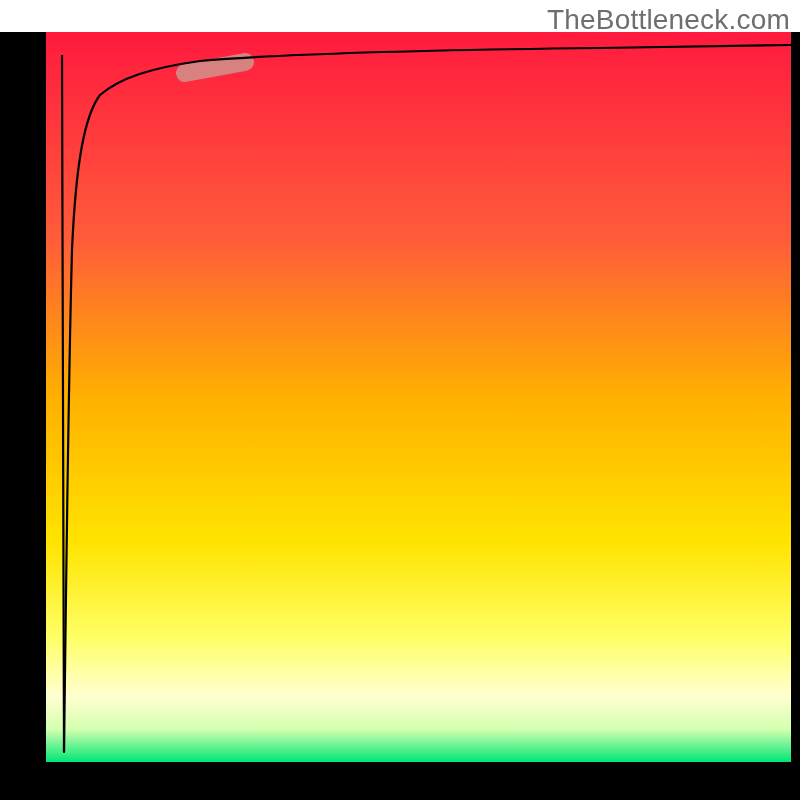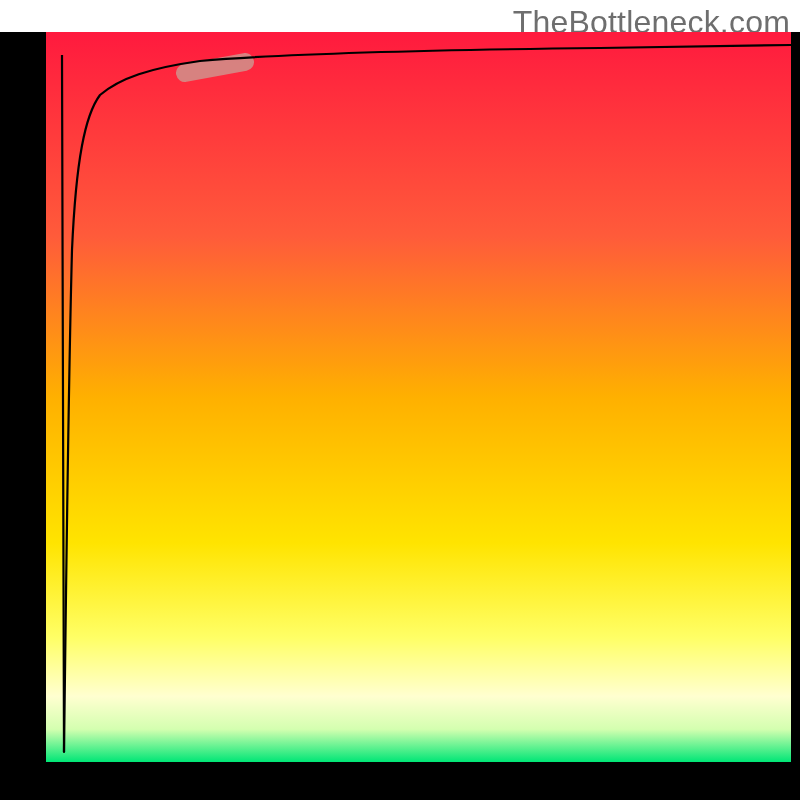--- a/index.html
+++ b/index.html
@@ -13,25 +13,24 @@
   }
   .stage {
     position: relative;
     width: 800px;
     height: 800px;
   }
   .watermark {
     position: absolute;
     top: 4px;
     right: 10px;
-    font-size: 32px;
+    font-size: 28px;
     color: #6e6e6e;
     letter-spacing: 0.2px;
     font-weight: 400;
-    text-decoration: underline;
   }
   svg.plot {
     position: absolute;
     left: 0;
     top: 0;
   }
 </style>
 </head>
 <body>
 

